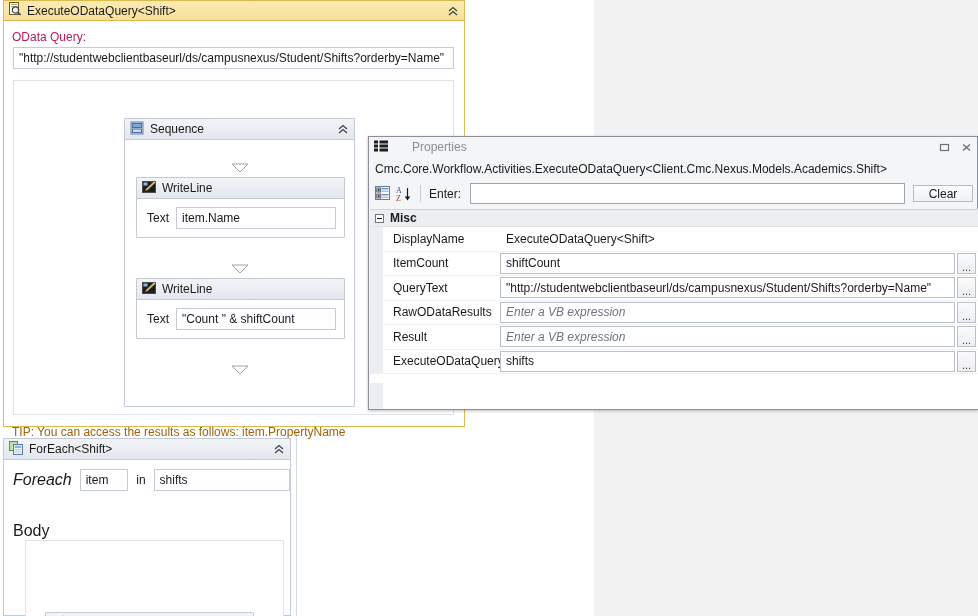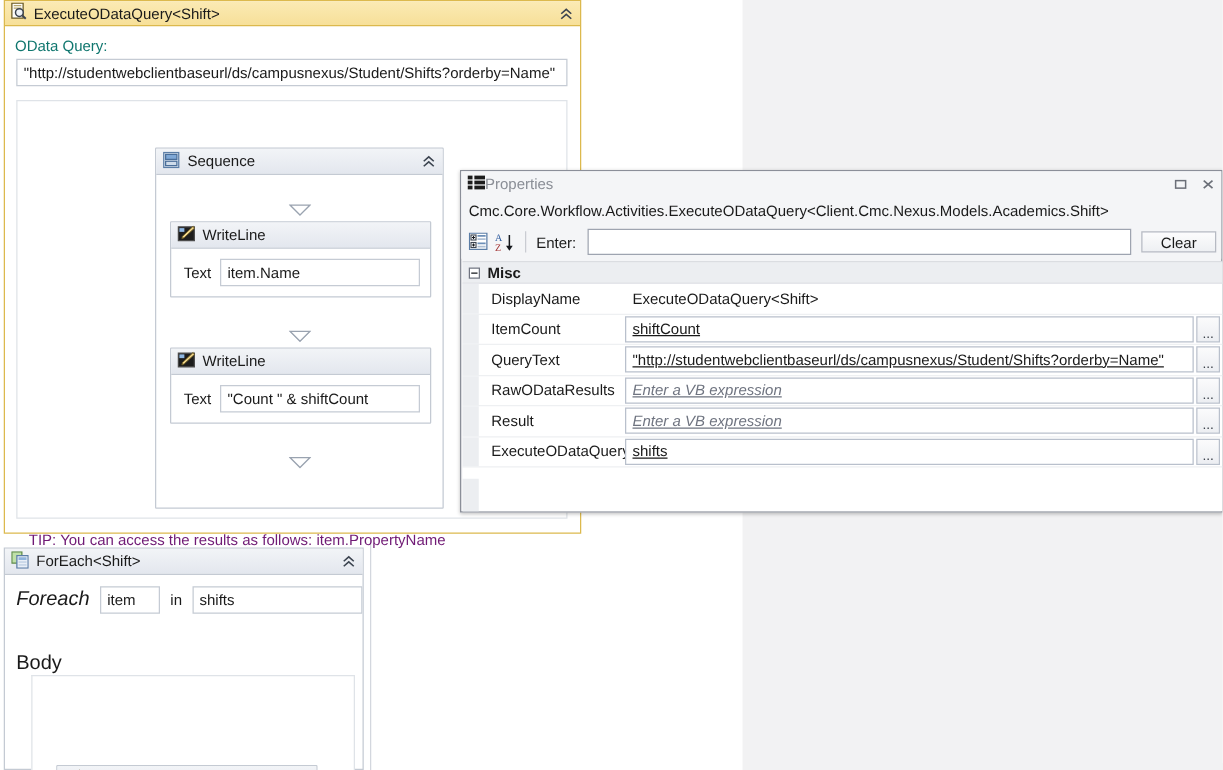--- a/index.html
+++ b/index.html
@@ -48,21 +48,21 @@
   }
   .chevron-btn {
     position: absolute; right: 3px; top: 2px;
     width: 16px; height: 16px;
     display: flex; align-items: center; justify-content: center;
   }
 
   .odata-body { position: relative; padding: 0; }
   .odata-label {
     position: absolute; left: 8px; top: 9px;
-    font-size: 12px; color: #0f766e;
+    font-size: 12px; color: #be185d;
   }
   .odata-query-field {
     position: absolute; left: 9px; top: 26px;
     width: 441px; height: 22px;
     border: 1px solid #c5cbd4;
     background: #ffffff;
     display: flex; align-items: center;
     padding: 0 5px;
     font-size: 12px;
     white-space: nowrap; overflow: hidden;
@@ -71,23 +71,22 @@
   
   .seq-outer {
     position: absolute; left: 9px; top: 59px;
     width: 441px; height: 335px;
     border: 1px solid #dfe3e8;
     background: #ffffff;
   }
 
   .tip-text {
     position: absolute; left: 8px; top: 404px;
-    font-size: 12px; color: #701a75;
+    font-size: 12px; color: #a16207;
     white-space: nowrap;
-    margin-left: 11px;
   }
 
   
   .act {
     background: #ffffff;
     border: 1px solid #c4cad3;
     border-radius: 1px;
   }
   .act-header {
     position: relative;
@@ -186,21 +185,21 @@
   }
   .props-titlebar {
     height: 21px;
     background: #f4f5f7;
     display: flex; align-items: center;
     padding-left: 5px;
     position: relative;
   }
   .props-title {
     font-size: 12px; color: #8a8e96;
-    margin-left: 0; line-height: 21px;
+    margin-left: 24px; line-height: 21px;
   }
   .win-buttons {
     position: absolute; right: 4px; top: 0;
     height: 21px; display: flex; align-items: center; gap: 8px;
   }
   .win-btn { width: 14px; height: 14px; display: flex; align-items:center; justify-content:center; }
 
   .props-subtitle {
     height: 22px;
     padding-left: 6px;
@@ -283,21 +282,21 @@
     padding-right: 2px;
   }
   .gv-plain { font-size: 12px; padding-left: 6px; white-space: nowrap; }
   .gv-box {
     flex: 1 1 auto; height: 21px;
     border: 1px solid #b9c0cc;
     background: #ffffff;
     display: flex; align-items: center;
     padding: 0 5px;
     font-size: 12px;
-    white-space: nowrap; overflow: hidden; text-decoration: underline;
+    white-space: nowrap; overflow: hidden;
   }
   .gv-box.placeholder { color: #6f7480; font-style: italic; }
   .ellipsis-btn {
     width: 19px; height: 21px;
     margin-left: 2px;
     border: 1px solid #b9c0cc;
     background: linear-gradient(to bottom,#fbfbfc 0%, #eceef2 100%);
     font-size: 11px;
     display: flex; align-items: flex-end; justify-content: center;
     line-height: 12px;

